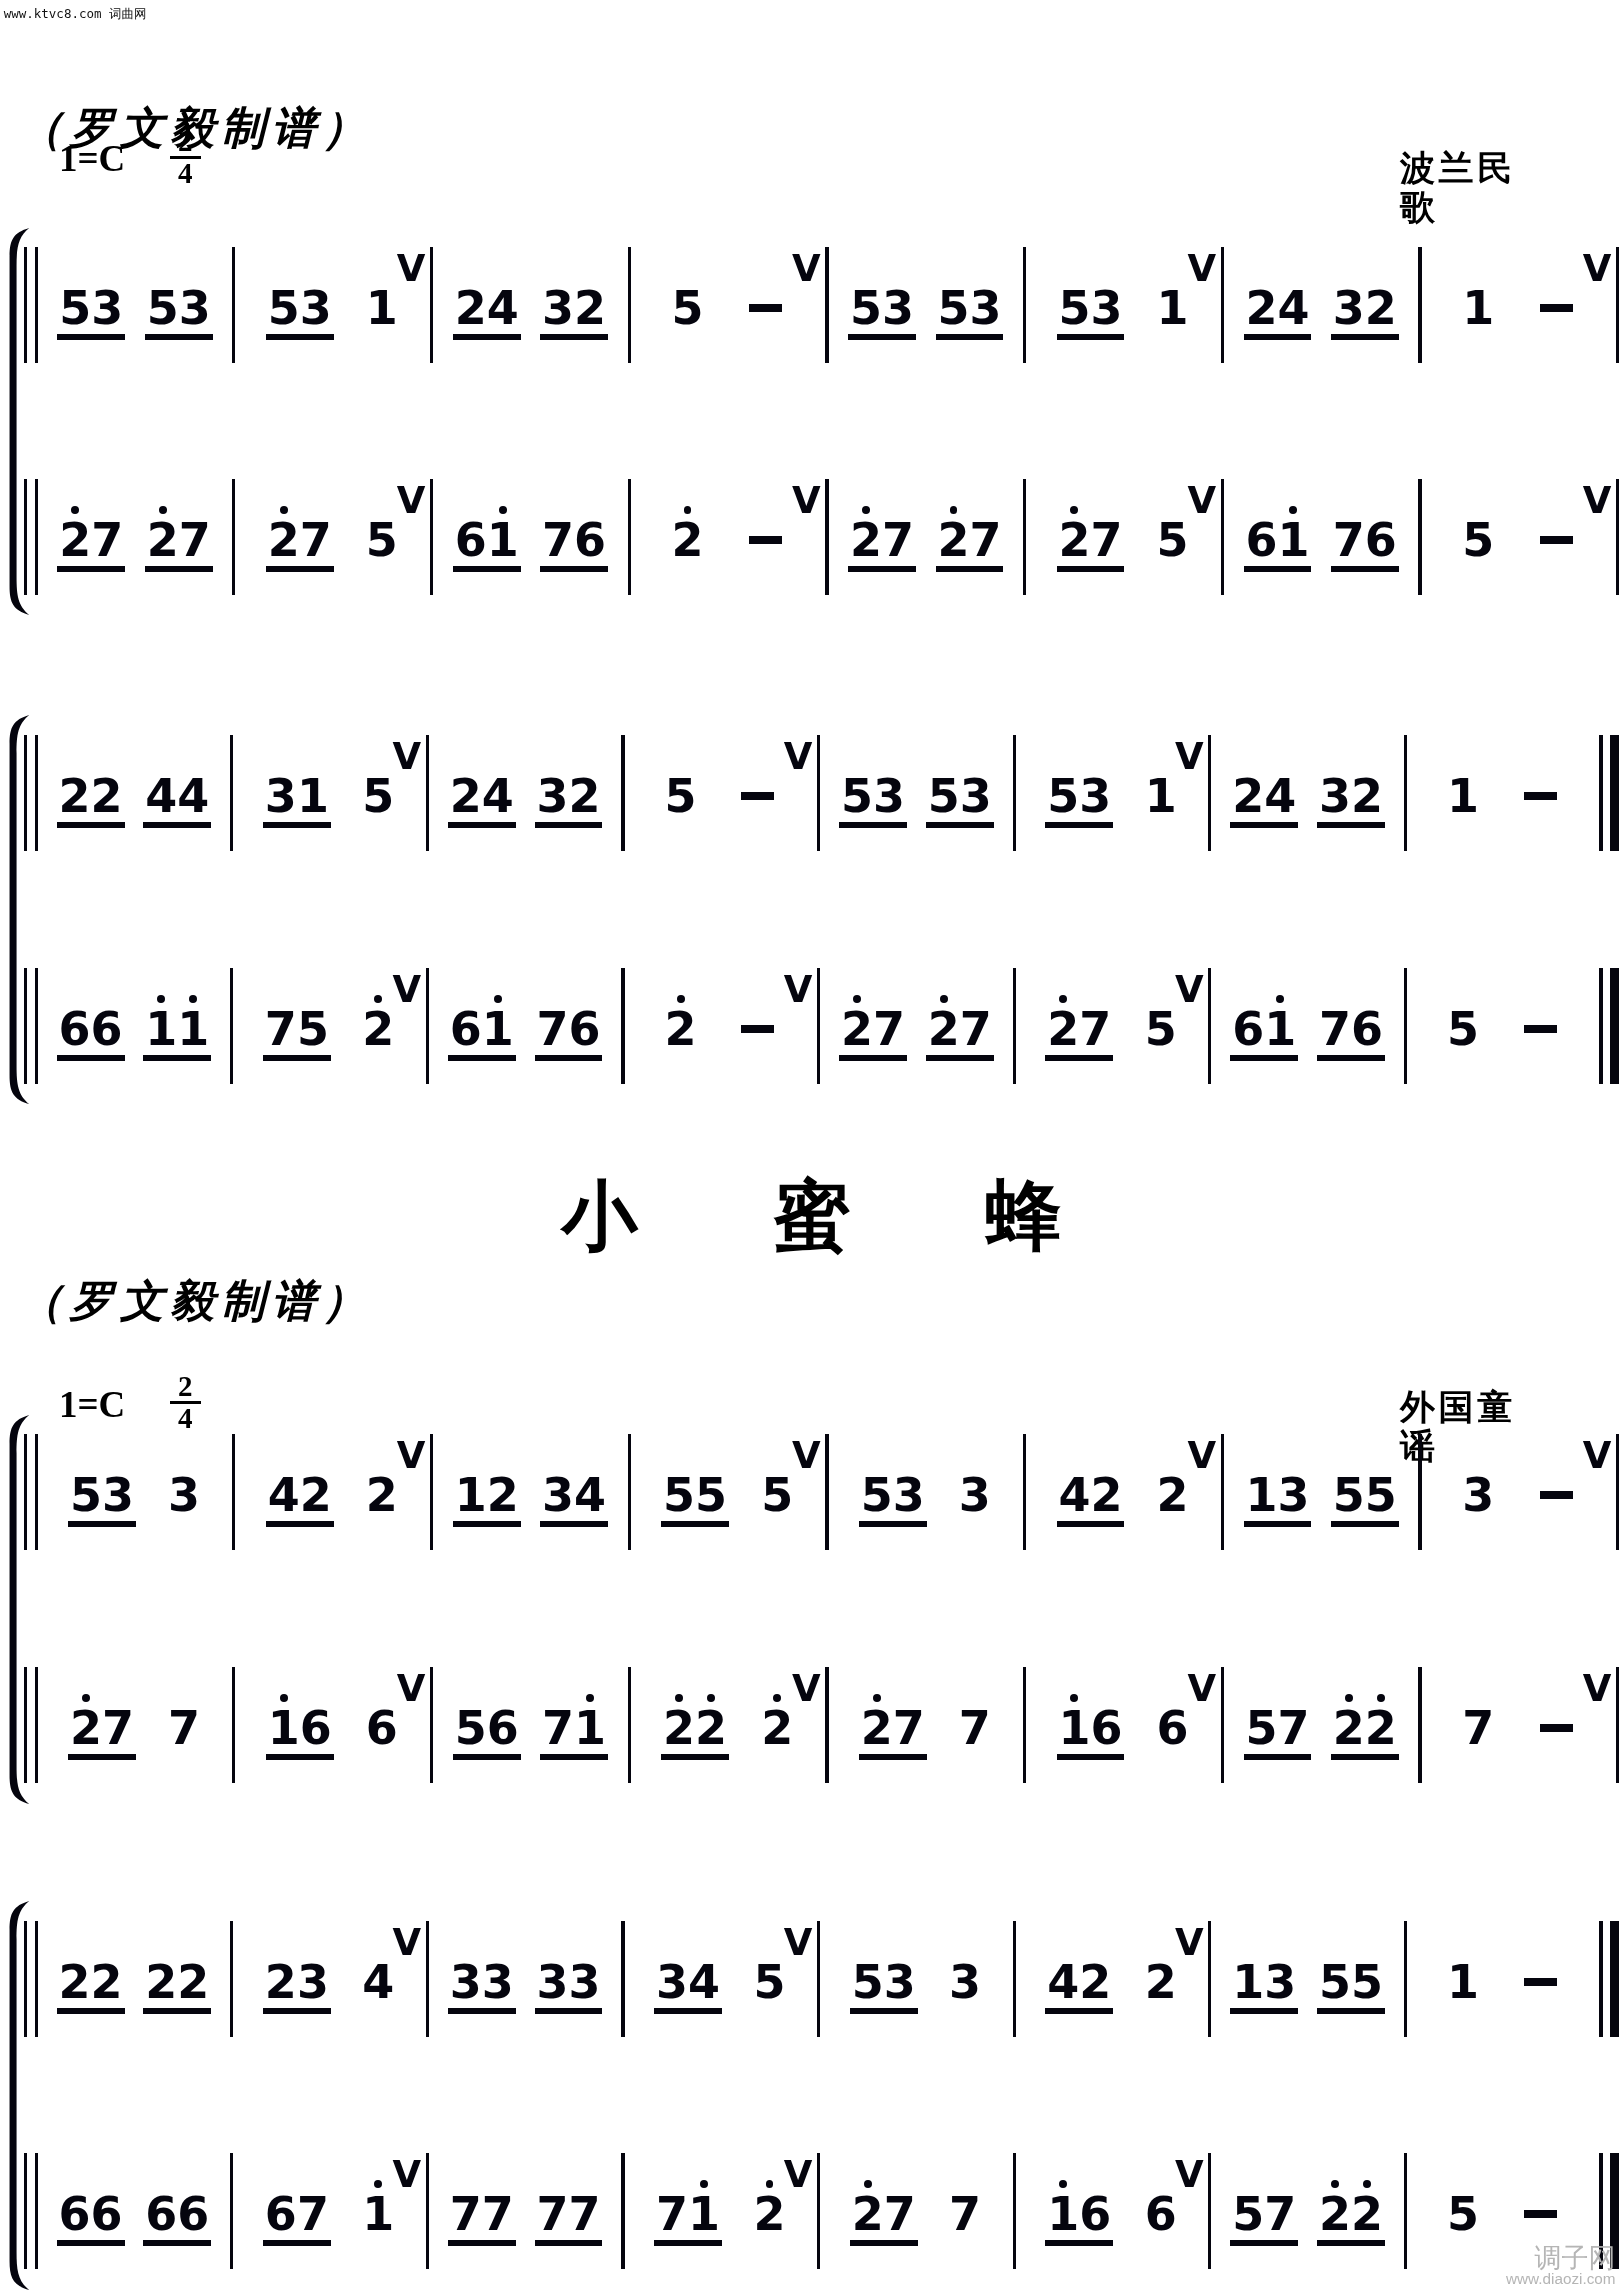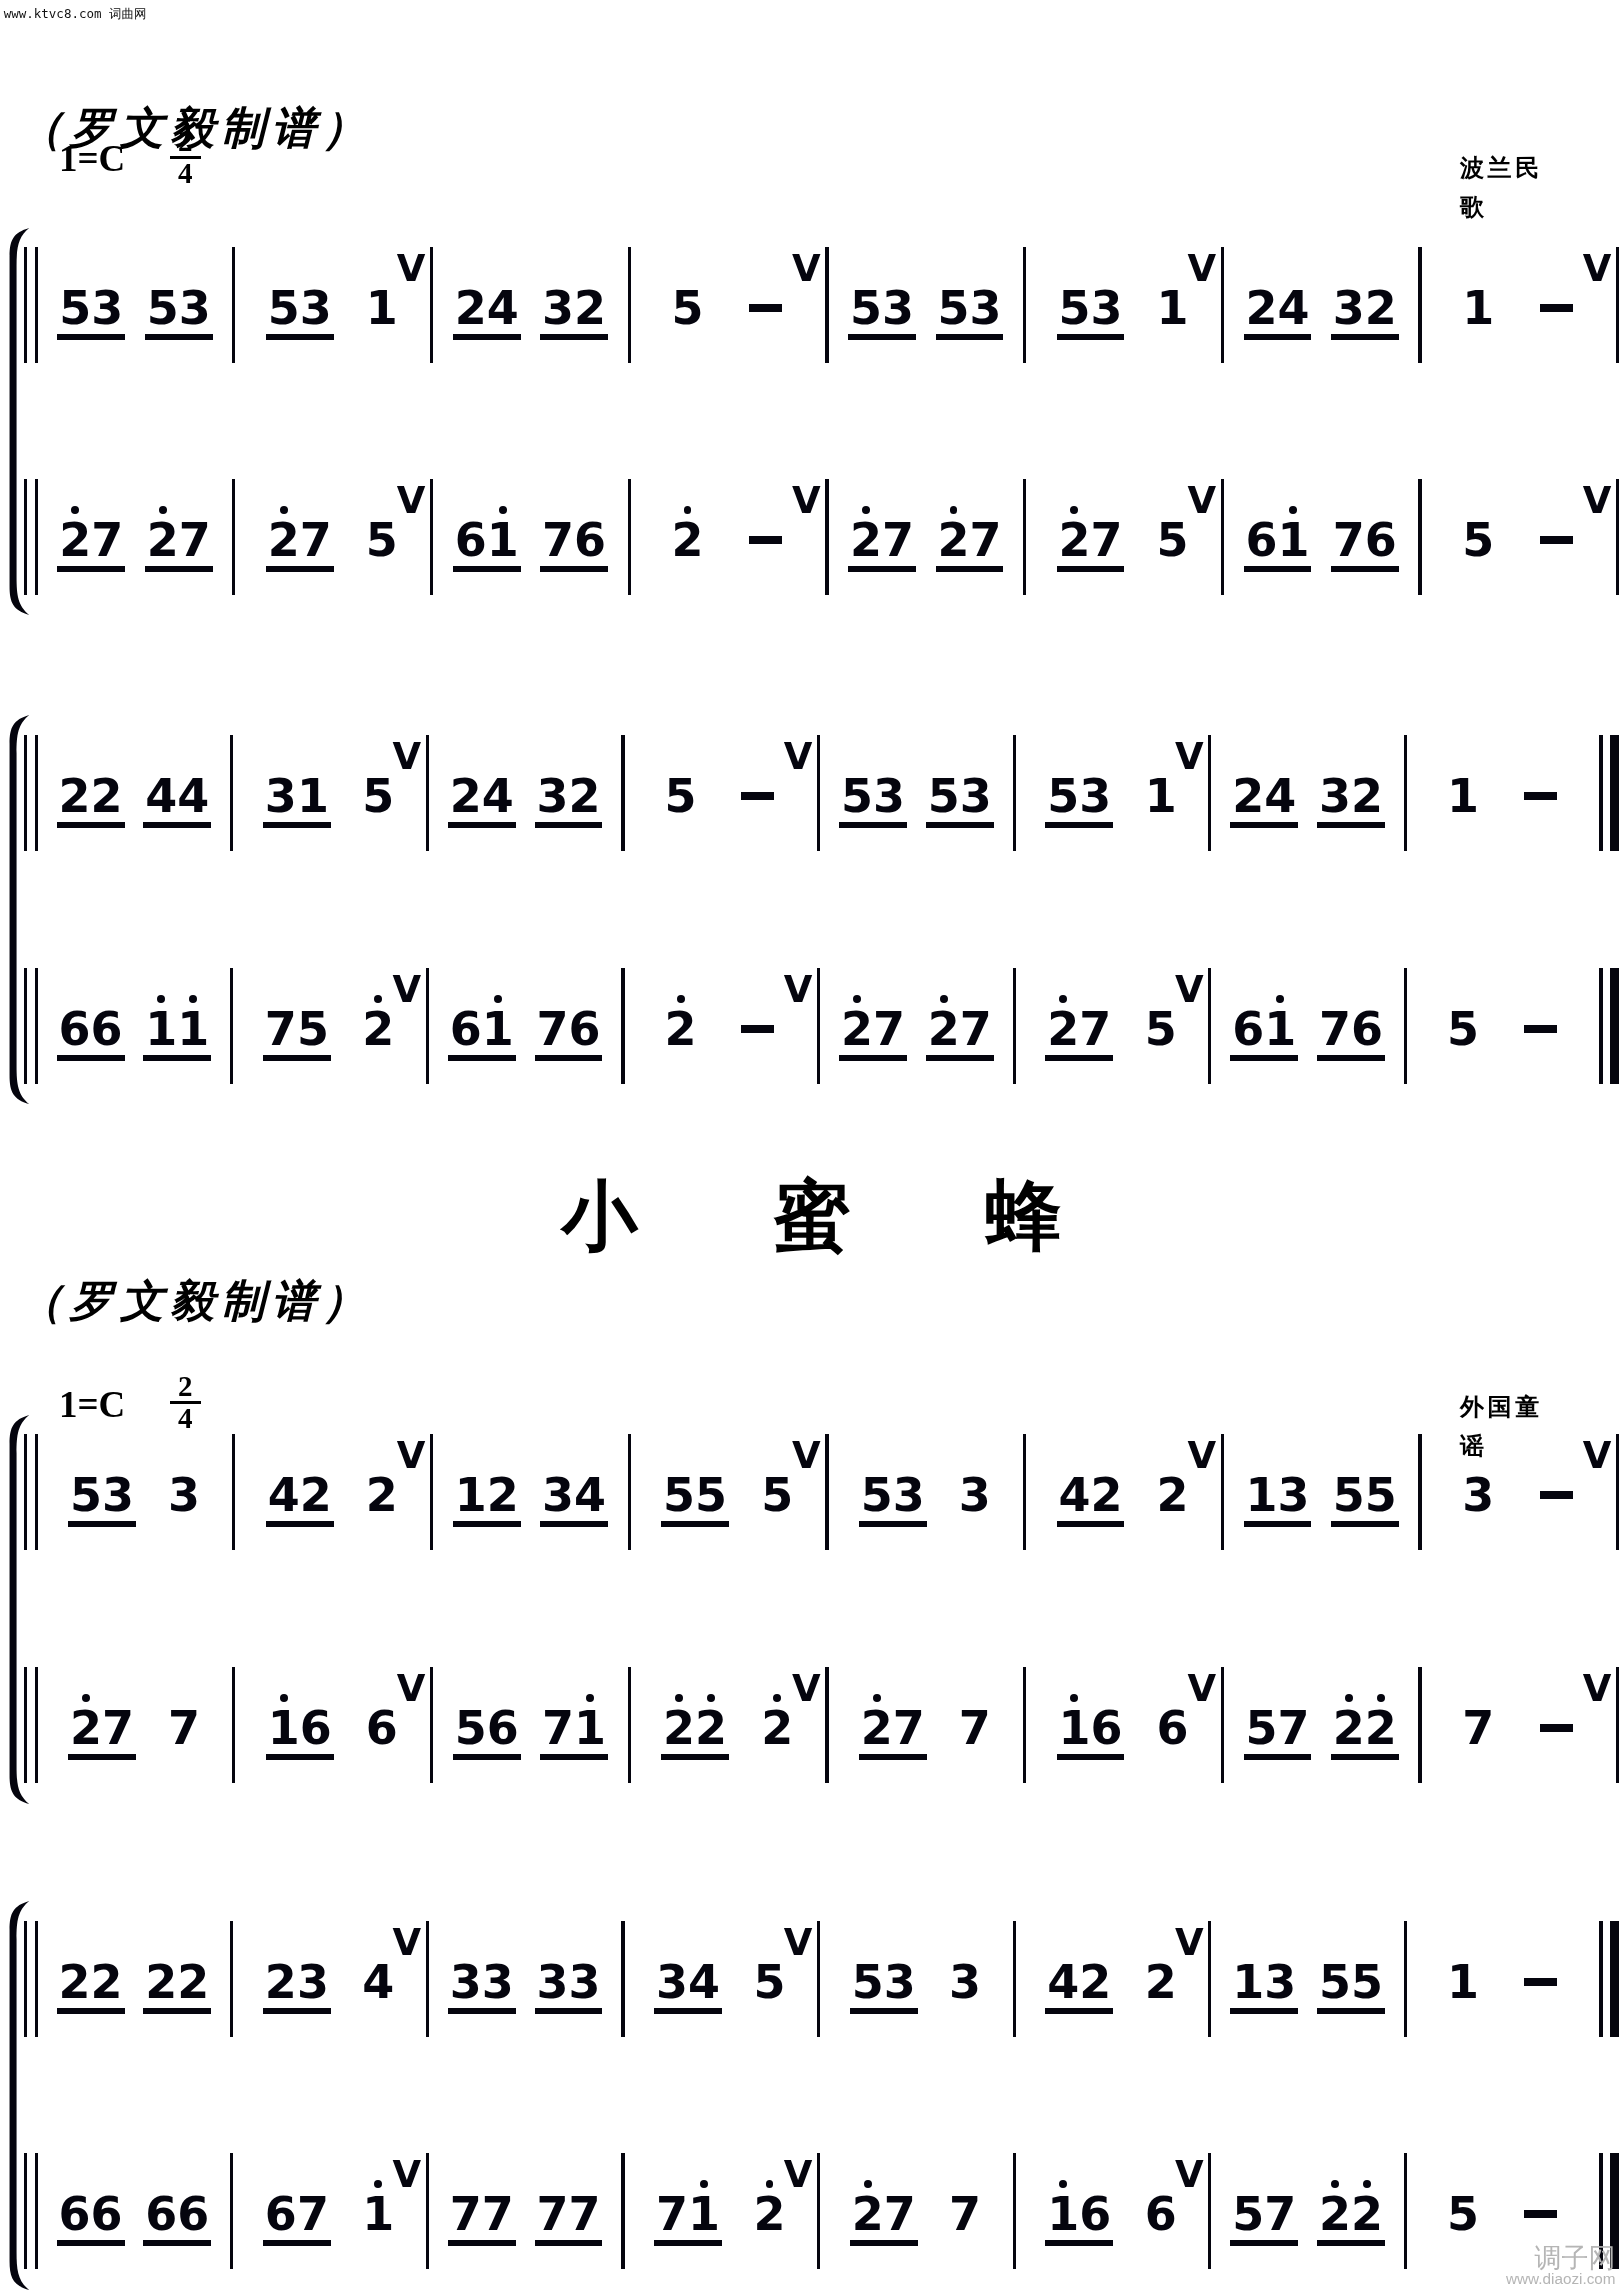--- a/index.html
+++ b/index.html
@@ -14,21 +14,21 @@
   
   .title{position:absolute;left:0;right:0;text-align:center;font-weight:bold;font-size:76px;line-height:83px;}
   .title span{letter-spacing:136px;margin-right:-136px;}
   .subtitle{position:absolute;left:0;right:0;font-weight:bold;font-style:italic;
             font-size:44px;line-height:52px;padding-left:19px;}
   .subtitle span{letter-spacing:6.5px;margin-right:-6.5px;}
   .keysig{position:absolute;left:59px;font-weight:bold;font-size:37px;line-height:37px;}
   .meter{position:absolute;left:170px;display:inline-flex;flex-direction:column;align-items:center;}
   .meter .mn,.meter .md{font-weight:bold;font-size:29px;line-height:27px;}
   .meter .mline{width:30.5px;height:3.2px;background:#000;margin:0.9px 0;}
-  .source{position:absolute;right:56px;font-weight:bold;font-size:24px;line-height:39px;}
+  .source{position:absolute;right:72px;font-weight:bold;font-size:35px;line-height:39px;}
   .source span{letter-spacing:3.7px;margin-right:-3.7px;}
   
   .brace{position:absolute;left:2.8px;width:29px;}
   .brace svg{width:100%;height:100%;}
   
   .vline{position:absolute;left:24px;right:3.7px;height:74px;display:flex;align-items:center;}
   .bar{flex:0 0 auto;width:3.2px;height:116px;background:#05050e;align-self:center;}
   .dbar{flex:0 0 auto;display:flex;gap:7.4px;align-self:center;}
   .endbar{flex:0 0 auto;display:flex;gap:7px;align-self:center;}
   .endbar .thick{width:9.7px;height:116px;background:#05050e;}

